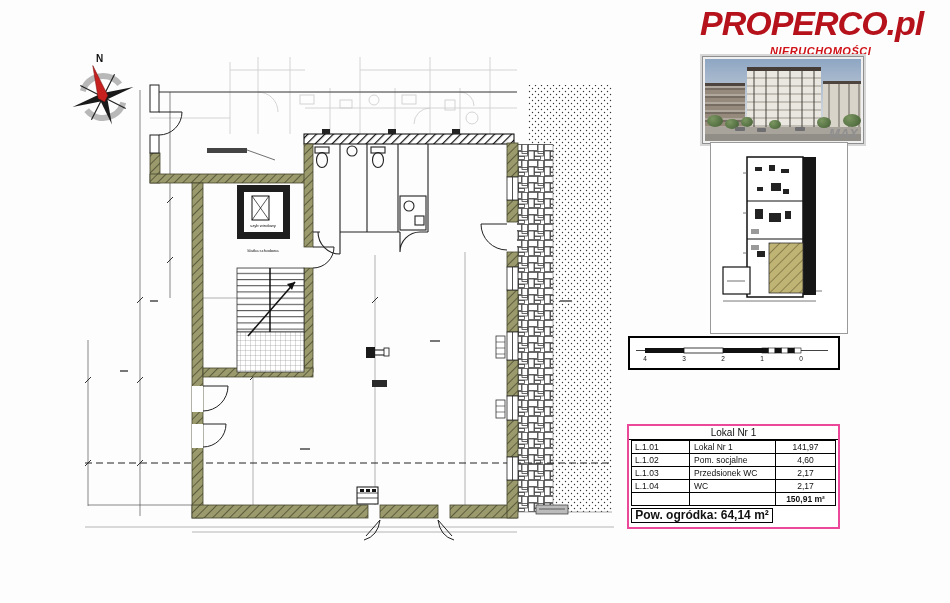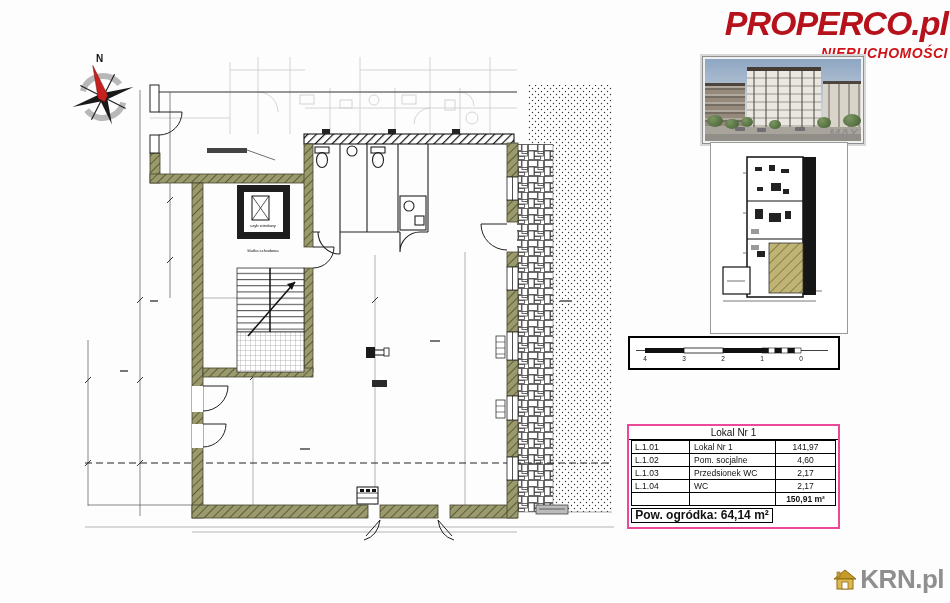--- a/index.html
+++ b/index.html
@@ -5,24 +5,24 @@
   html,body{margin:0;padding:0;background:#e9e9e9;}
   .page{position:relative;width:950px;height:603px;background:#fdfdfd;overflow:hidden;
         font-family:"Liberation Sans",sans-serif;color:#111;}
   .abs{position:absolute;}
   svg text{font-family:"Liberation Sans",sans-serif;}
 
   
   .plan-svg{position:absolute;left:0;top:0;width:950px;height:603px;}
 
   
-  .properco{left:700px;top:6px;width:248px;text-align:right;line-height:1;}
+  .properco{left:700px;top:6px;width:248px;text-align:left;line-height:1;}
   .properco-name{font-size:34px;font-weight:900;font-style:italic;color:#b5121c;
                  letter-spacing:-1px;white-space:nowrap;}
-  .properco-tagline{font-size:14px;font-weight:bold;font-style:italic;color:#cf1217;
+  .properco-tagline{font-size:11px;font-weight:bold;font-style:italic;color:#cf1217;
                     margin-top:6px;padding-left:70px;letter-spacing:0.5px;}
 
   
   .photo-frame{left:702px;top:56px;width:156px;height:82px;background:#f0f0f0;
                border:1px solid #8f8f8f;box-shadow:0 0 0 2px #d7d7d7;padding:2px;}
   .photo-inner{position:relative;width:100%;height:100%;overflow:hidden;
                background:linear-gradient(180deg,#8ea6c3,#c9d1da 60%,#d9dcdf);}
   .bldg-left{left:0;top:24px;width:40px;height:44px;background:#968a7c;border-top:3px solid #4e463e;
       background-image:repeating-linear-gradient(180deg,rgba(255,255,255,.25) 0 2px,rgba(60,55,50,.35) 2px 4px,transparent 4px 8px);}
   .bldg-mid{left:42px;top:8px;width:74px;height:60px;background:#eae7e0;border-top:4px solid #453c35;
@@ -349,23 +349,14 @@
       <div class="cell code">L.1.04</div>
       <div class="cell name">WC</div>
       <div class="cell area">2,17</div>
       <div class="cell code"></div>
       <div class="cell name"></div>
       <div class="cell area total">150,91 m²</div>
     </div>
     <div class="garden-box">Pow. ogródka: 64,14 m²</div>
   </div>
 
-  <div class="abs krn">
-    <svg width="24" height="22" viewBox="0 0 24 22">
-      <polygon points="1,10 12,1 23,10" fill="#c79a2a" stroke="#8a6c15" stroke-width="1"></polygon>
-      <rect x="4" y="3" width="3" height="5" fill="#caa032" stroke="#8a6c15" stroke-width="0.6"></rect>
-      <rect x="4" y="10" width="16" height="10" fill="#e0b84d" stroke="#8a6c15" stroke-width="1"></rect>
-      <rect x="9" y="13" width="6" height="7" fill="#fff" stroke="#8a6c15" stroke-width="0.8"></rect>
-    </svg>
-    <span class="krn-text">KRN.pl</span>
-  </div>
 
 </div>
 
 </body></html>

